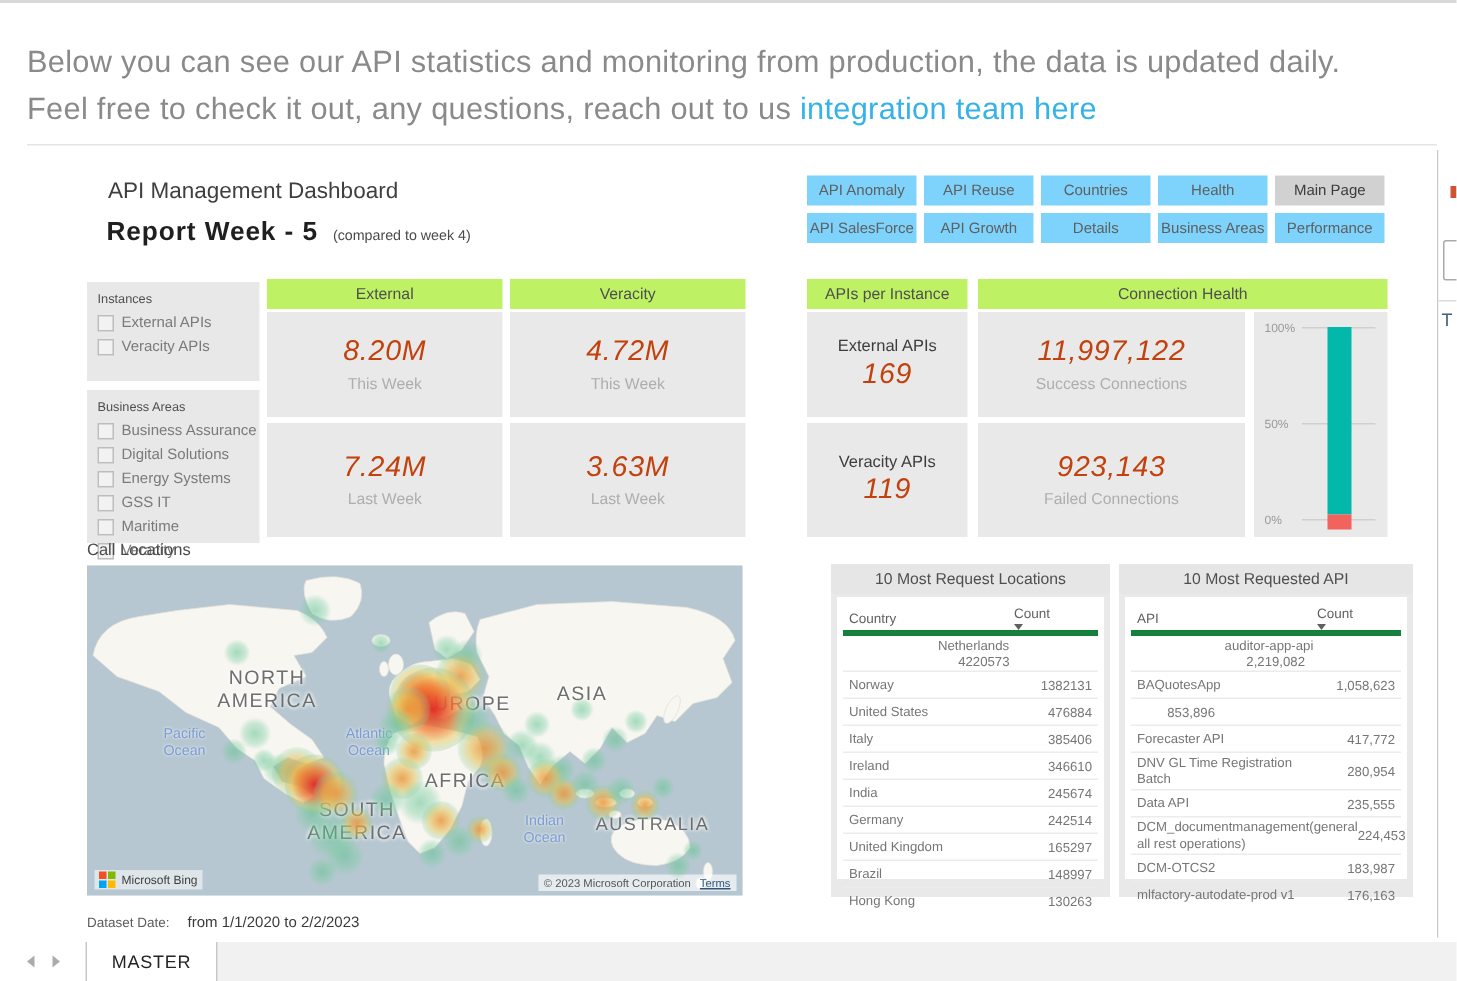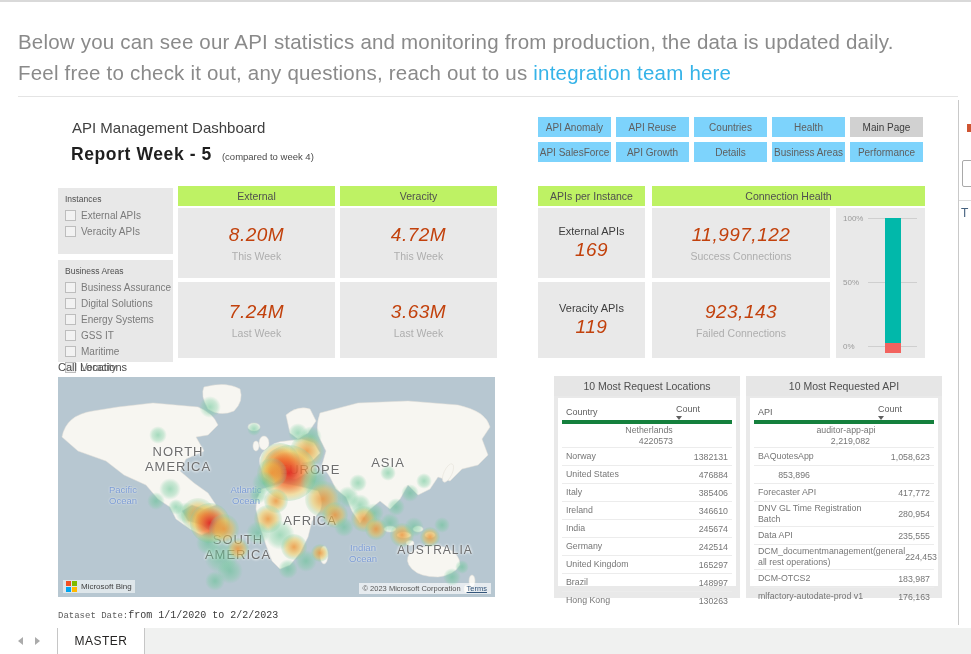--- a/index.html
+++ b/index.html
@@ -79,21 +79,21 @@
   .td-name{flex:1;font-size:8.8px;color:#767676;padding-left:4px;line-height:11px;}
   .td-count{width:56px;font-size:8.8px;color:#767676;text-align:right;padding-right:4px;}
   .thead{display:flex;align-items:center;min-height:24px;border-bottom:4px solid #15803d;padding-top:3px;box-sizing:border-box;}
   .th-name{flex:1;font-size:9px;color:#5f5f5f;padding-left:4px;}
   .th-count{width:56px;font-size:9px;color:#5f5f5f;display:flex;flex-direction:column;align-items:flex-start;}
   .sort-ico{width:0;height:0;border-left:3.5px solid transparent;border-right:3.5px solid transparent;
        border-top:4px solid #5f5f5f;margin-top:2px;}
   .loc-panel{left:538px;top:376px;width:186px;height:222px;}
   .api-panel{left:730px;top:376px;width:196px;height:222px;}
   
-  .dataset{left:58px;top:610px;display:flex;align-items:baseline;font-family:Liberation Mono, monospace;}
+  .dataset{left:58px;top:610px;display:flex;align-items:baseline;gap:12px;}
   .dataset .lab{font-size:9px;color:#5c5c5c;}
   .dataset .val{font-size:10px;color:#3a3a3a;}
   
   .footer{left:0;top:628px;width:971px;height:26px;background:#f0f1f0;display:flex;align-items:stretch;}
   .nav-zone{width:57px;background:#fff;border-right:1px solid #c6c6c6;display:flex;align-items:center;justify-content:center;gap:12px;}
   .arr{width:0;height:0;cursor:pointer;}
   .arr-left{border-top:4px solid transparent;border-bottom:4px solid transparent;border-right:5px solid #ababab;}
   .arr-right{border-top:4px solid transparent;border-bottom:4px solid transparent;border-left:5px solid #ababab;}
   .page-tab{width:86px;background:#fff;border-right:1px solid #c6c6c6;display:flex;align-items:center;justify-content:center;
        font-size:12px;color:#252423;letter-spacing:.5px;cursor:pointer;}

